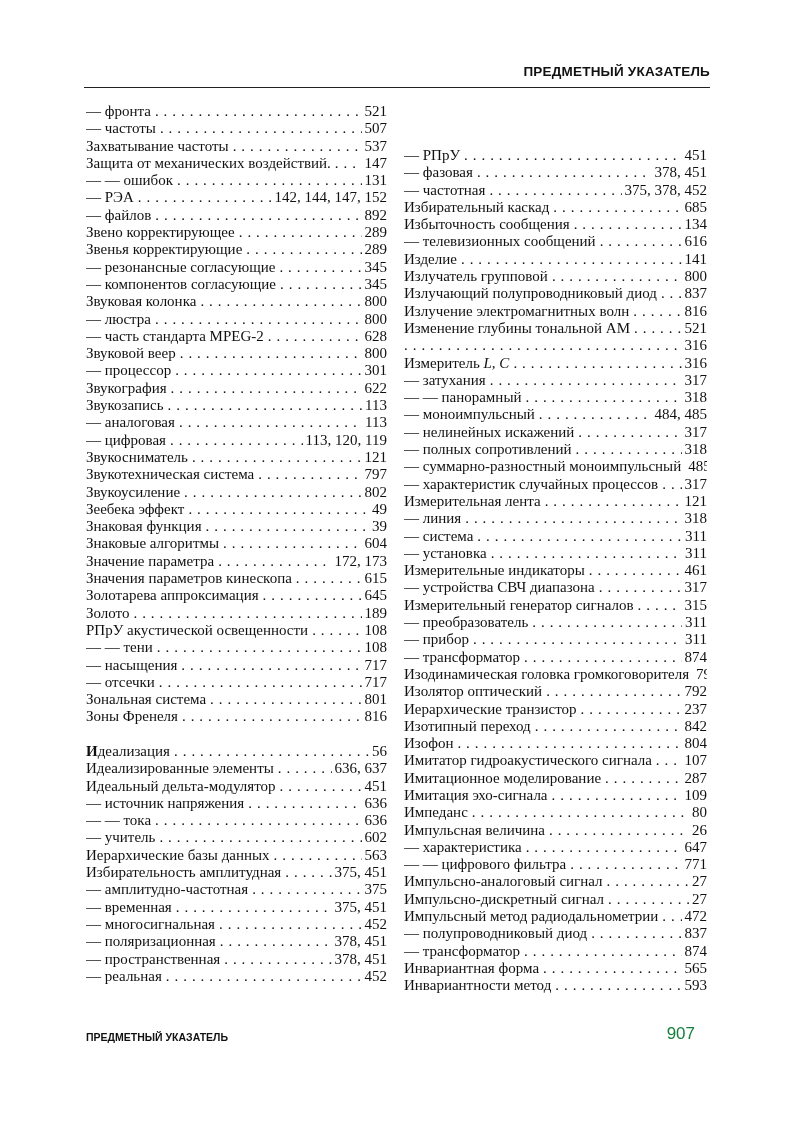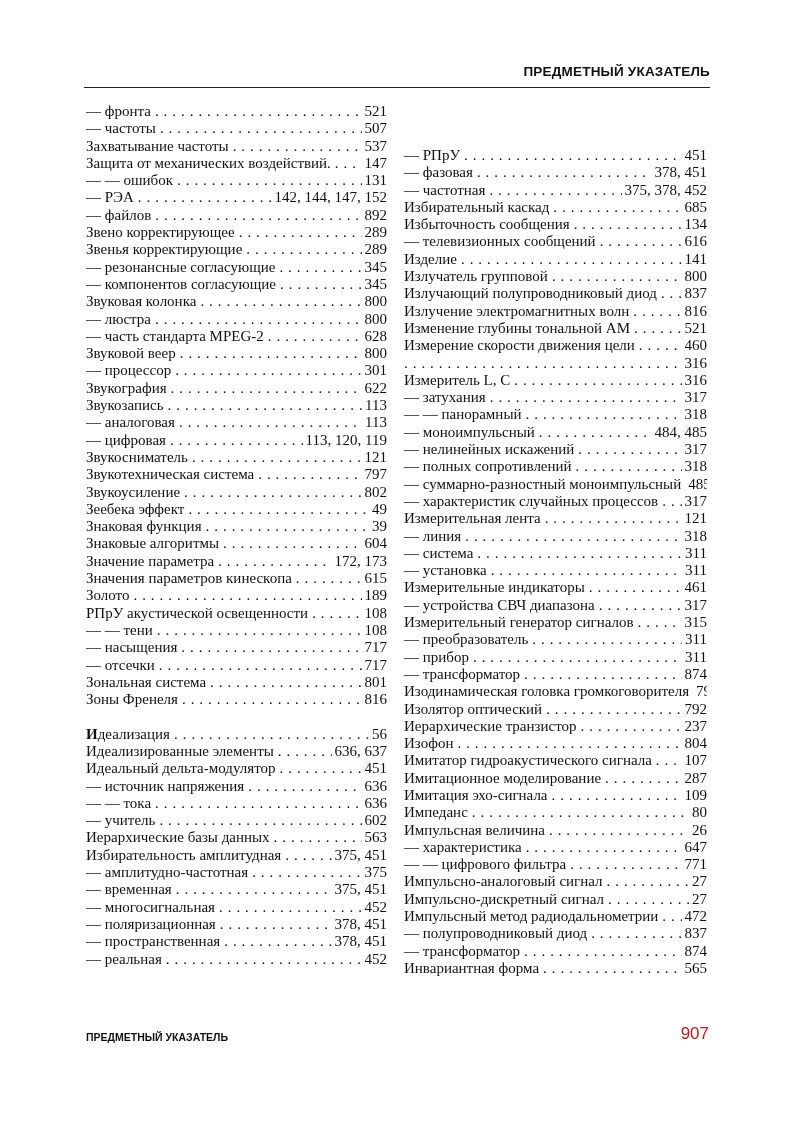--- a/index.html
+++ b/index.html
@@ -19,28 +19,28 @@
   .entry { display:flex; align-items:baseline; height:17.3px; line-height:17.3px; white-space:nowrap; overflow:hidden; }
   .entry.spacer { height:17.3px; }
   .entry .term { flex:0 0 auto; padding-right:4px; }
   .entry .term.bold-first::first-letter { font-weight:bold; }
   .entry .leader { flex:1 1 auto; overflow:hidden; }
   .entry .leader::before {
     content:". . . . . . . . . . . . . . . . . . . . . . . . . . . . . . . . . . . . . . . . . . . . . . . . . . . . . . . . . . . . . . . . . . . . . . . . . . . . . . . . . .";
     letter-spacing:0.6px;
   }
   .entry .pages { flex:0 0 auto; padding-left:3px; }
-  .entry .italic { }
+  .entry .italic { font-style:italic; }
   .footer-left {
     position:absolute; left:86px; top:1031px;
     font-family:"Liberation Sans", sans-serif; font-weight:bold; font-size:10.5px; color:#111;
   }
   .footer-right {
-    position:absolute; right:85px; top:1024px;
-    font-family:"Liberation Sans", sans-serif; font-size:17px; color:#b91c1c;
+    position:absolute; right:99px; top:1024px;
+    font-family:"Liberation Sans", sans-serif; font-size:17px; color:#15803d;
   }
 </style>
 </head>
 <body>
 
 <div class="running-head">ПРЕДМЕТНЫЙ УКАЗАТЕЛЬ</div>
 <div class="rule"></div>
 
 <div class="col left" id="col-left">
     <div class="entry">
@@ -177,20 +177,25 @@
       <span class="term"><span>Значение параметра</span></span>
       <span class="leader"></span>
       <span class="pages">172, 173</span>
     </div>
     <div class="entry">
       <span class="term"><span>Значения параметров кинескопа</span></span>
       <span class="leader"></span>
       <span class="pages">615</span>
     </div>
     <div class="entry">
+      <span class="term"><span>Золотарева аппроксимация</span></span>
+      <span class="leader"></span>
+      <span class="pages">645</span>
+    </div>
+    <div class="entry">
       <span class="term"><span>Золото</span></span>
       <span class="leader"></span>
       <span class="pages">189</span>
     </div>
     <div class="entry">
       <span class="term"><span>РПрУ акустической освещенности</span></span>
       <span class="leader"></span>
       <span class="pages">108</span>
     </div>
     <div class="entry">
@@ -340,25 +345,20 @@
       <span class="term"><span>Излучение электромагнитных волн</span></span>
       <span class="leader"></span>
       <span class="pages">816</span>
     </div>
     <div class="entry">
       <span class="term"><span>Изменение глубины тональной АМ</span></span>
       <span class="leader"></span>
       <span class="pages">521</span>
     </div>
     <div class="entry">
-      <span class="term"><span>Измерение скорости движения цели</span></span>
-      <span class="leader"></span>
-      <span class="pages">460</span>
-    </div>
-    <div class="entry">
       <span class="leader"></span>
       <span class="pages">316</span>
     </div>
     <div class="entry">
       <span class="term"><span>Измеритель</span> <span class="italic">L, C</span></span>
       <span class="leader"></span>
       <span class="pages">316</span>
     </div>
     <div class="entry">
       <span class="term"><span>— затухания</span></span>
@@ -454,20 +454,25 @@
       <span class="term"><span>Изолятор оптический</span></span>
       <span class="leader"></span>
       <span class="pages">792</span>
     </div>
     <div class="entry">
       <span class="term"><span>Иерархические транзистор</span></span>
       <span class="leader"></span>
       <span class="pages">237</span>
     </div>
     <div class="entry">
+      <span class="term"><span>Изотипный переход</span></span>
+      <span class="leader"></span>
+      <span class="pages">842</span>
+    </div>
+    <div class="entry">
       <span class="term"><span>Изофон</span></span>
       <span class="leader"></span>
       <span class="pages">804</span>
     </div>
     <div class="entry">
       <span class="term"><span>Имитатор гидроакустического сигнала</span></span>
       <span class="leader"></span>
       <span class="pages">107</span>
     </div>
     <div class="entry">
@@ -522,17 +527,22 @@
     </div>
     <div class="entry">
       <span class="term"><span>— трансформатор</span></span>
       <span class="leader"></span>
       <span class="pages">874</span>
     </div>
     <div class="entry">
       <span class="term"><span>Инвариантная форма</span></span>
       <span class="leader"></span>
       <span class="pages">565</span>
+    </div>
+    <div class="entry">
+      <span class="term"><span>Инвариантности метод</span></span>
+      <span class="leader"></span>
+      <span class="pages">593</span>
     </div>
   </div>
 
 <div class="footer-left">ПРЕДМЕТНЫЙ УКАЗАТЕЛЬ</div>
 <div class="footer-right">907</div>
 
 </body></html>

